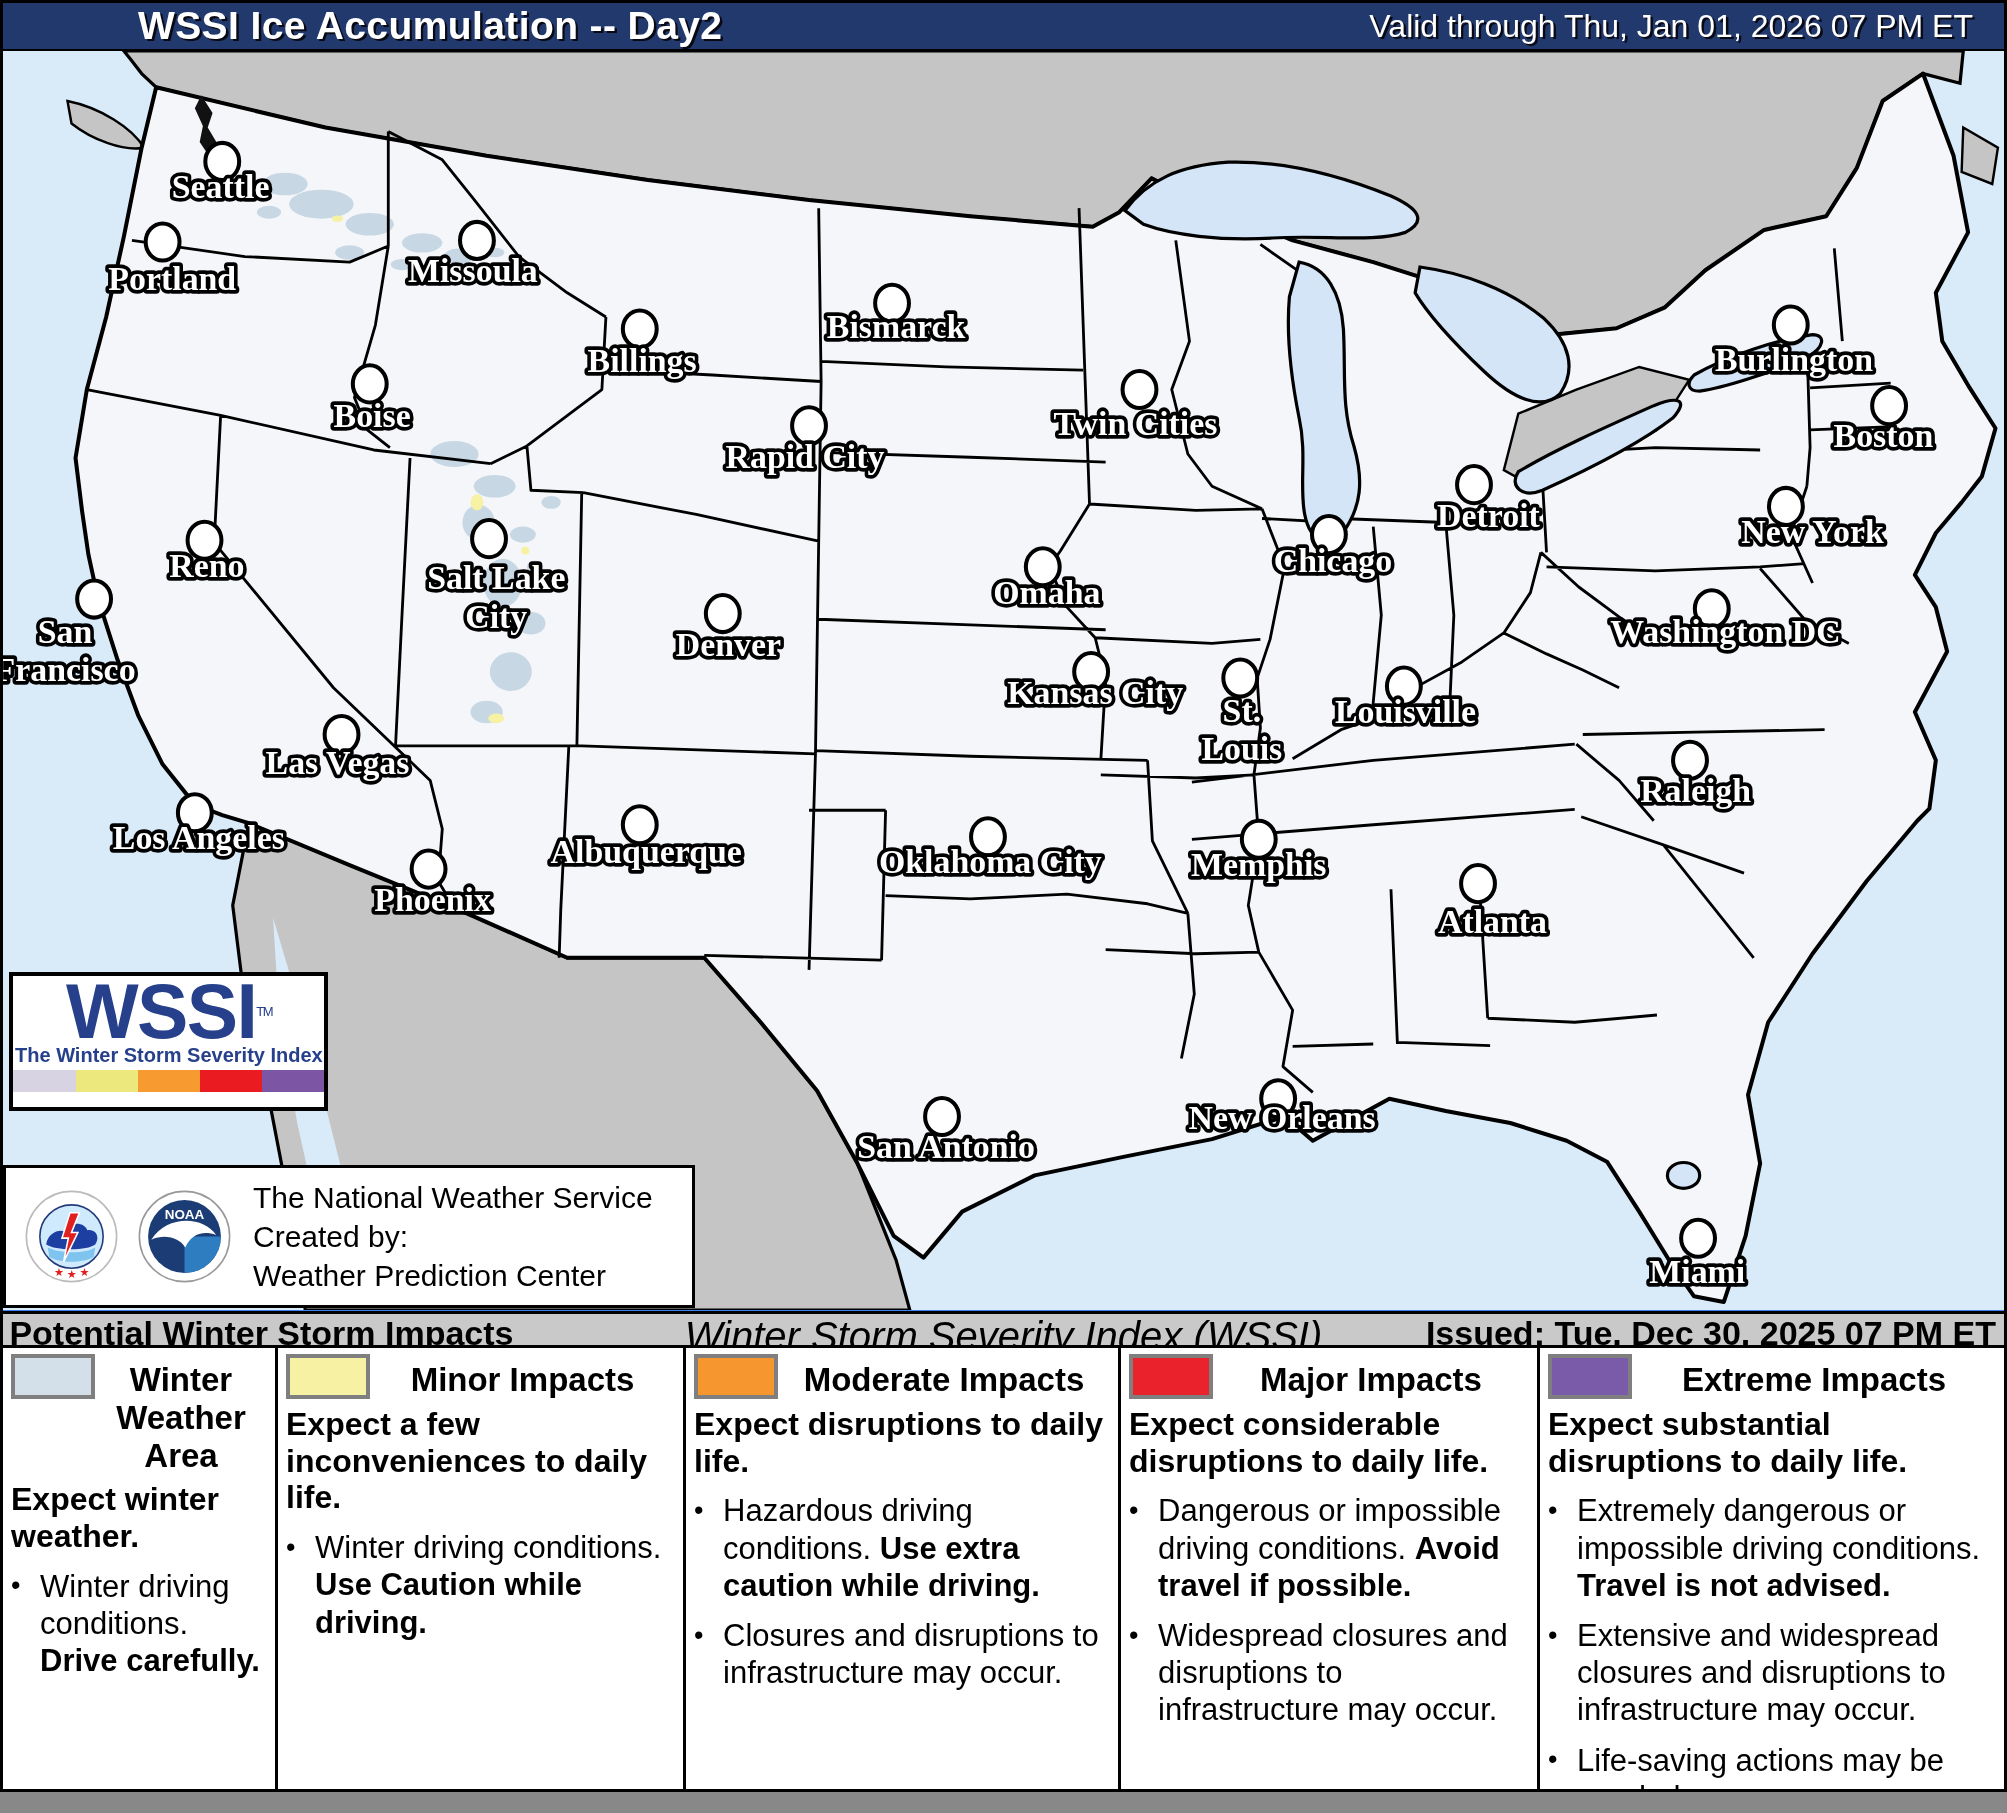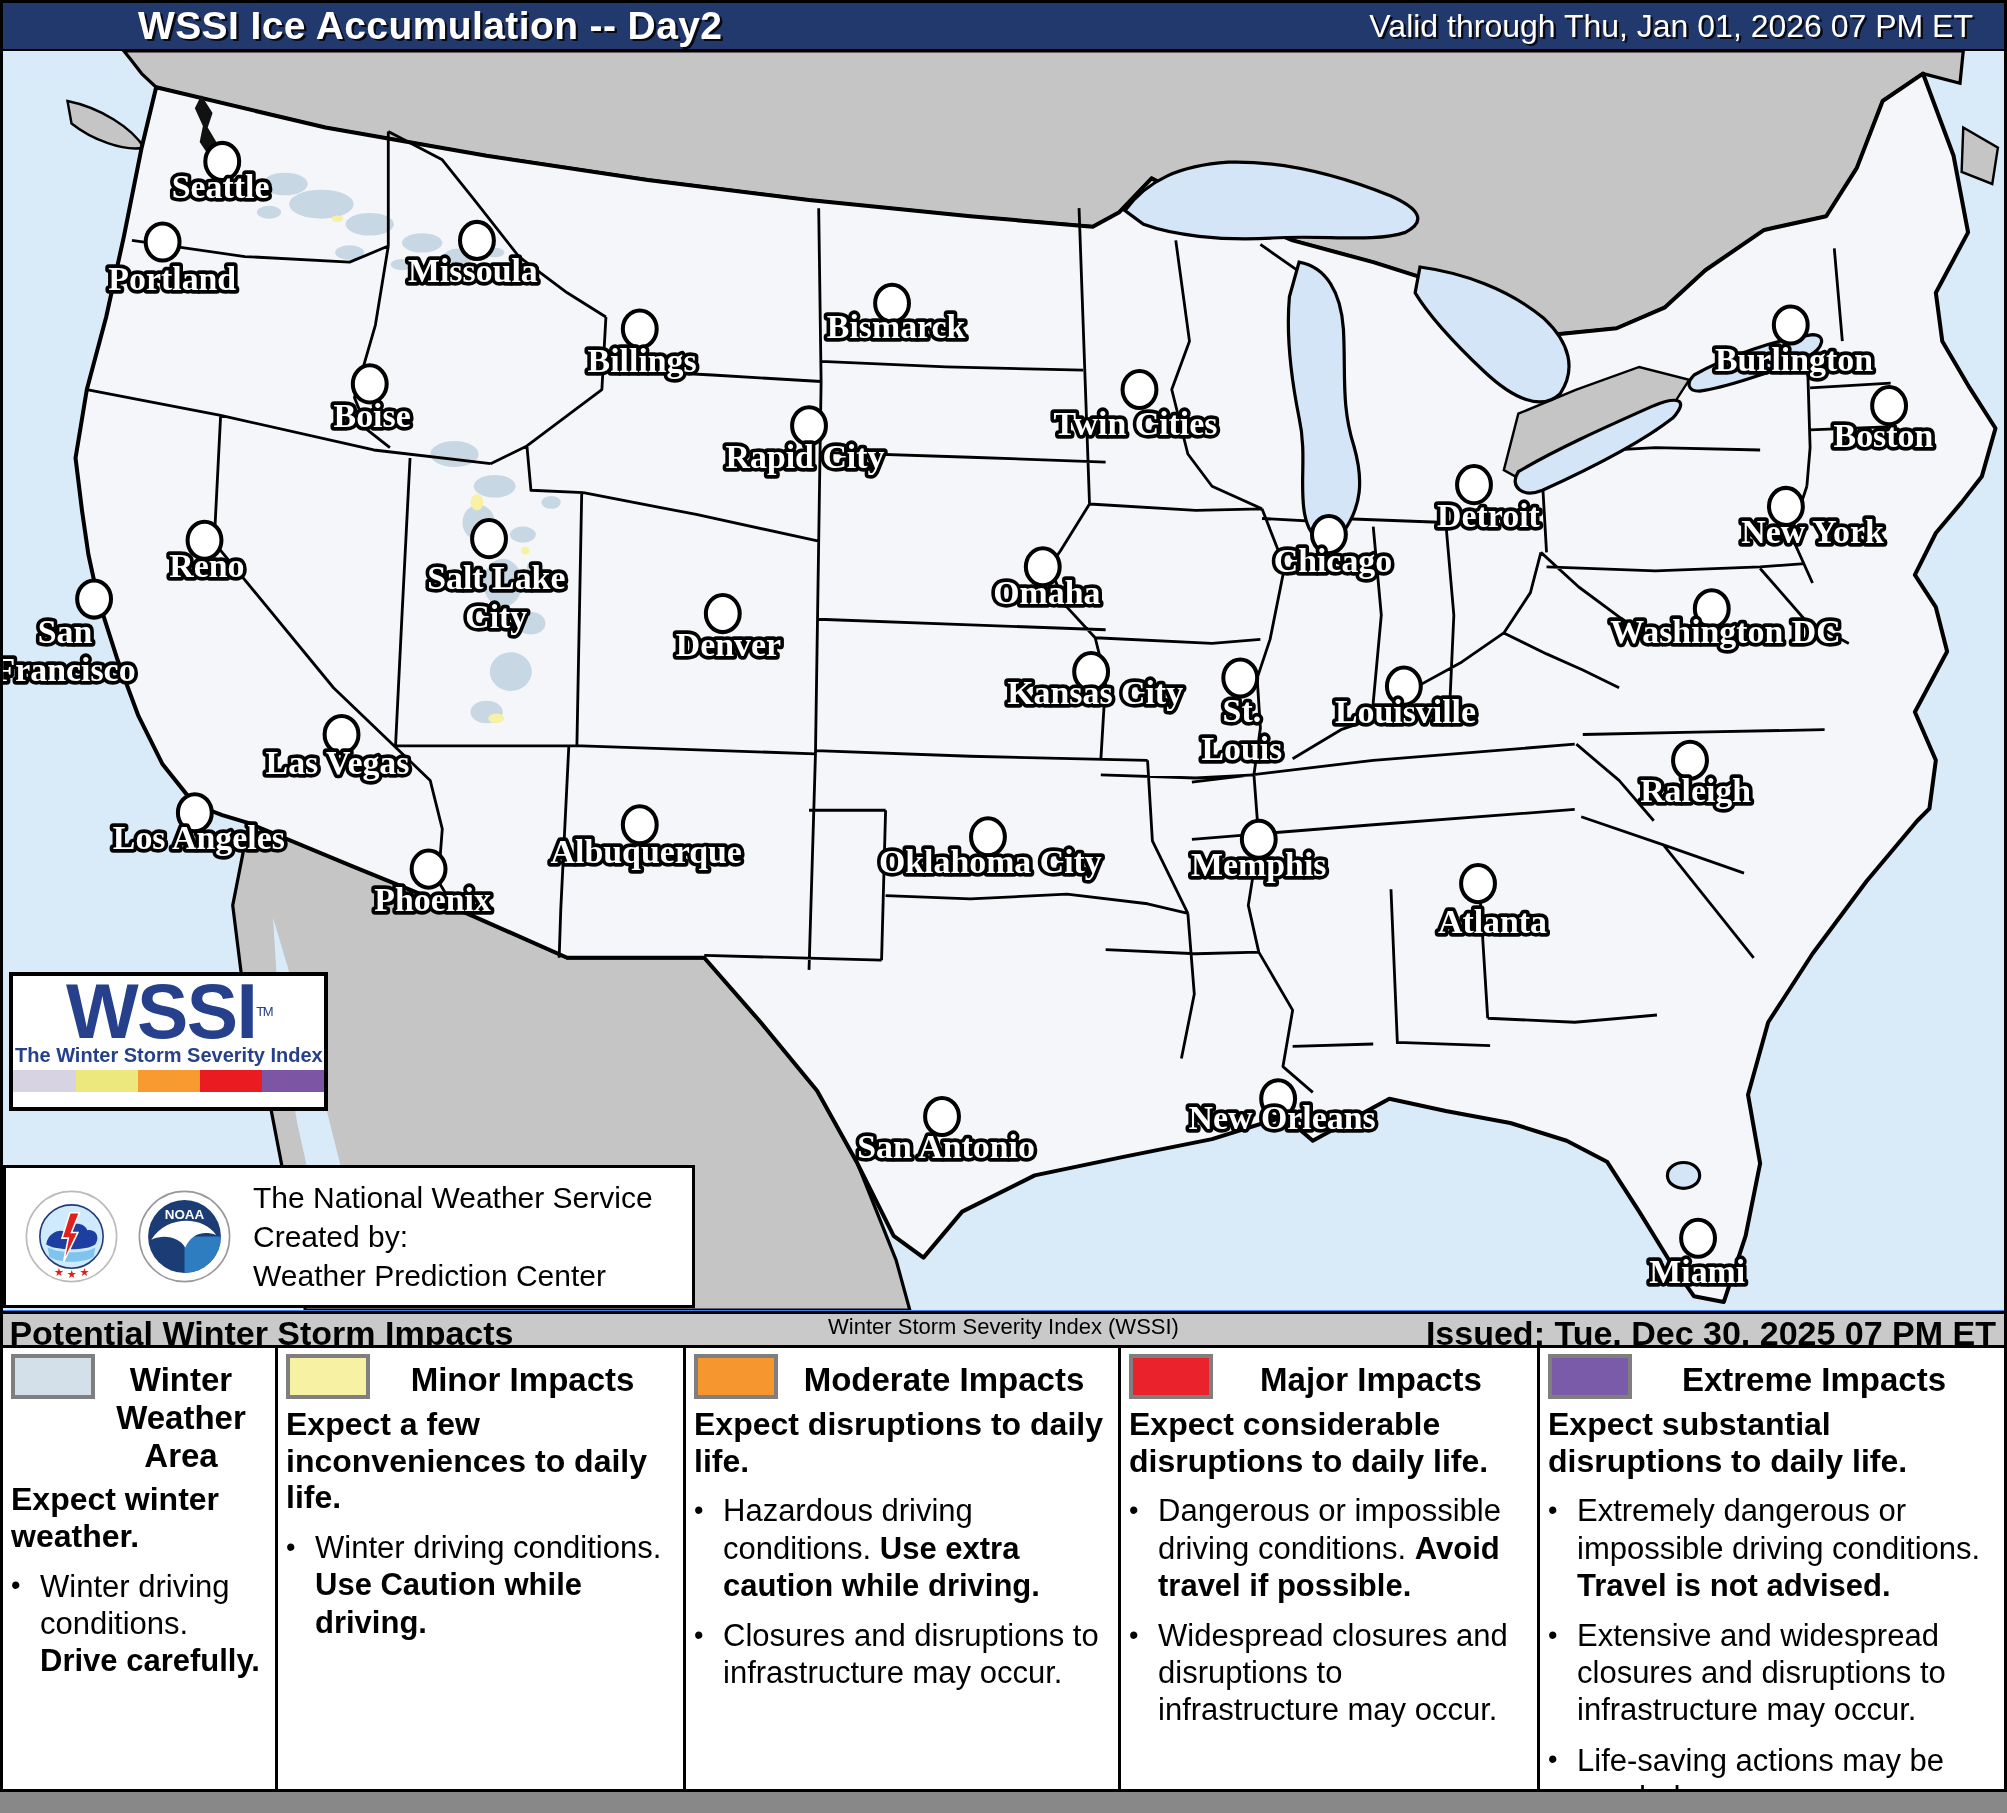--- a/index.html
+++ b/index.html
@@ -34,21 +34,21 @@
   
   .creditbox{position:absolute;left:0px;top:1114px;width:692px;height:143px;background:#fff;
              border:3.2px solid #000;box-sizing:border-box;display:flex;align-items:center;}
   .credit-text{font-size:30px;color:#000;line-height:1.3;margin-left:21px;}
   .logo{margin-left:18px;flex:0 0 auto;}
   
   .strip{position:absolute;left:0;top:1308px;width:100%;height:37px;background:#c9c9c9;
          border-top:3.2px solid #000;border-bottom:3.2px solid #000;box-sizing:border-box;
          display:flex;align-items:flex-start;}
   .strip-left{font-weight:bold;font-size:34px;margin-left:6.4px;white-space:nowrap;}
-  .strip-center{font-size:22px;position:absolute;left:50%;transform:translateX(-50%);white-space:nowrap;}
+  .strip-center{font-size:40px;position:absolute;left:50%;transform:translateX(-50%);white-space:nowrap;font-style:italic;}
   .strip-right{font-weight:bold;font-size:34px;margin-left:auto;margin-right:8px;white-space:nowrap;}
   
   .legend{position:absolute;left:0;top:1345px;width:100%;height:469px;background:#fff;
           display:flex;box-sizing:border-box;}
   .col{box-sizing:border-box;padding:4.8px 8px 0 8px;overflow:hidden;}
   .col.bordered{border-left:3.2px solid #000;}
   .col:nth-child(1){flex:0 0 272px;}
   .col:nth-child(2){flex:0 0 408px;}
   .col:nth-child(3){flex:0 0 435px;}
   .col:nth-child(4){flex:0 0 419px;}

